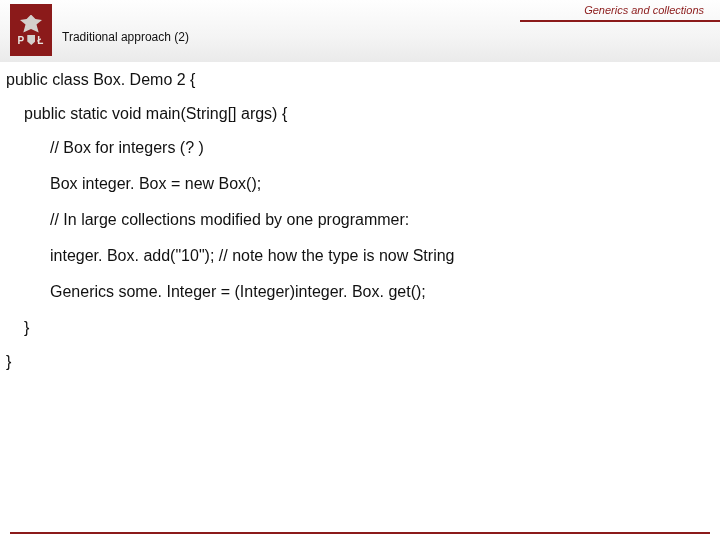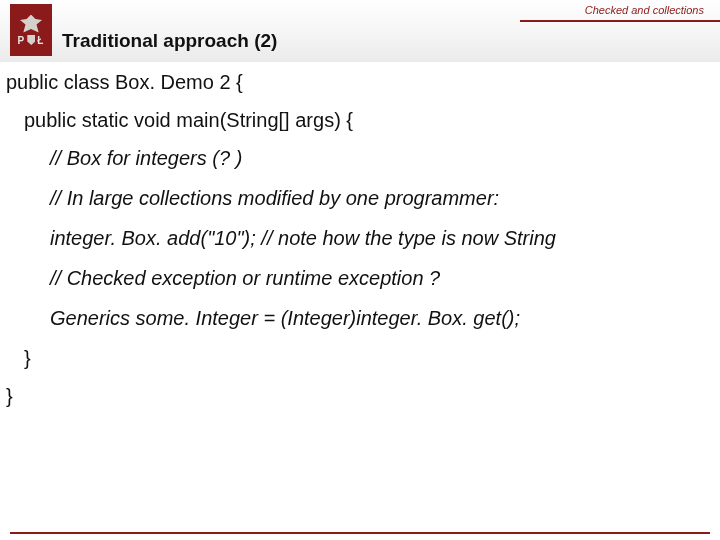--- a/index.html
+++ b/index.html
@@ -48,49 +48,49 @@
   .logo-shield {
     width: 8px;
     height: 10px;
     background: #d4d0cc;
     clip-path: polygon(0 0, 100% 0, 100% 65%, 50% 100%, 0 65%);
   }
   .slide-title {
     position: absolute;
     left: 62px;
     top: 30px;
-    font-size: 19px;
+    font-size: 12px;
     color: #111;
-    font-weight: bold;
+    font-weight: normal;
   }
   .topic-label {
     position: absolute;
     right: 16px;
     top: 4px;
     font-size: 11px;
     font-style: italic;
     color: #8b1a1a;
   }
   .topic-underline {
     position: absolute;
     right: 0;
     top: 20px;
     width: 200px;
     height: 2px;
     background: #8b1a1a;
   }
   .content {
     padding: 10px 0 0 6px;
-    font-size: 20px;
+    font-size: 16px;
     color: #111;
     line-height: 1.0;
   }
   .l0 { margin: 0 0 18px 0; }
   .l1 { margin: 7px 0 18px 18px; }
-  .l2 { margin: 0 0 20px 44px; font-style: italic; }
+  .l2 { margin: 0 0 20px 44px; }
   .footer-line {
     position: absolute;
     left: 10px;
     right: 10px;
     bottom: 6px;
     height: 2px;
     background: #8b1a1a;
   }
 </style>
 </head>
@@ -99,29 +99,29 @@
 <div class="header">
   <div class="logo">
     <div class="logo-eagle"></div>
     <div class="logo-text">
       <span>P</span>
       <span class="logo-shield"></span>
       <span>Ł</span>
     </div>
   </div>
   <div class="slide-title">Traditional approach (2)</div>
-  <div class="topic-label">Checked and collections</div>
+  <div class="topic-label">Generics and collections</div>
   <div class="topic-underline"></div>
 </div>
 
 <div class="content">
   <div class="l0">public class Box. Demo 2 {</div>
   <div class="l1">public static void main(String[] args) {</div>
   <div class="l2">// Box for integers (? )</div>
+  <div class="l2">Box integer. Box = new Box();</div>
   <div class="l2">// In large collections modified by one programmer:</div>
   <div class="l2">integer. Box. add("10"); // note how the type is now String</div>
-  <div class="l2">// Checked exception or runtime exception ?</div>
   <div class="l2">Generics some. Integer = (Integer)integer. Box. get();</div>
   <div class="l1">}</div>
   <div class="l0">}</div>
 </div>
 
 <div class="footer-line"></div>
 
 </body></html>

